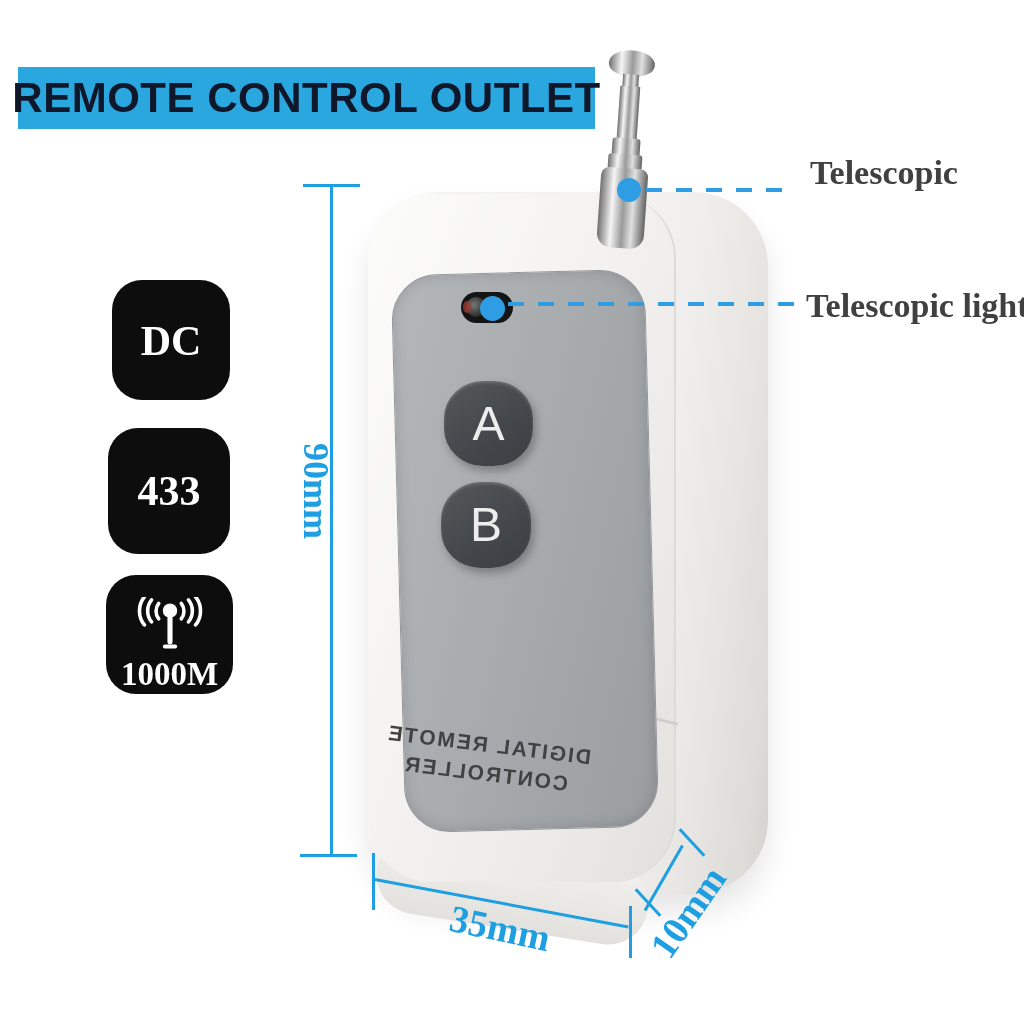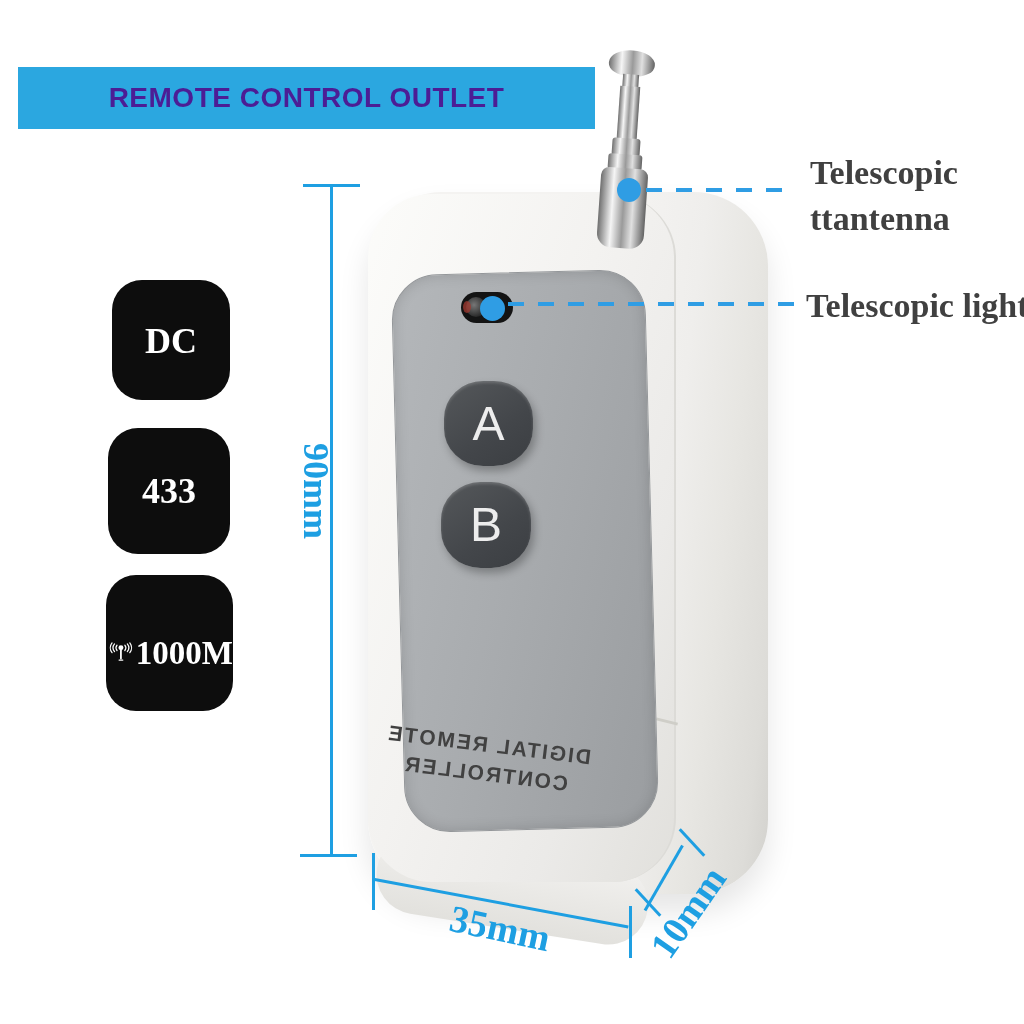--- a/index.html
+++ b/index.html
@@ -3,21 +3,21 @@
 <meta charset="utf-8">
 <style>
   html,body{margin:0;padding:0;background:#ffffff;}
   #stage{position:relative;width:1024px;height:1024px;background:#ffffff;overflow:hidden;
          font-family:"Liberation Sans",sans-serif;}
   .abs{position:absolute;}
 
   
   #banner{left:18px;top:67px;width:577px;height:62px;background:#2ba7e0;
           display:flex;align-items:center;justify-content:center;}
-  #banner span{color:#4c1d95;font-weight:bold;font-size:28px;letter-spacing:.5px;white-space:nowrap;}
+  #banner span{color:#0f172a;font-weight:bold;font-size:42px;letter-spacing:.5px;white-space:nowrap;}
 
   
   #body-base{left:368px;top:192px;width:400px;height:702px;border-radius:74px;
      background:linear-gradient(97deg,#f4f3f1 55%,#efeeec 70%,#e7e6e2 82%,#dddcd8 94%,#d2d1cd 100%);
      box-shadow:0 18px 30px rgba(0,0,0,.10);}
   #body-bumper{left:377px;top:828px;width:274px;height:80px;border-radius:44px;
      background:linear-gradient(180deg,#f2f1ef,#e2e1dd);transform:rotate(9deg);transform-origin:left center;}
   #body-front{left:368px;top:194px;width:306px;height:688px;border-radius:64px;
      background:linear-gradient(110deg,#fcfcfa 0%,#f3f2f0 45%,#ebeae8 75%,#e1e0dc 100%);
      border-right:2px solid #dcdbd7;}
@@ -63,27 +63,27 @@
   #dash-antenna{left:646px;top:188px;width:148px;}
   #dash-indicator{left:508px;top:302px;width:288px;}
   .callout{color:#404040;font-family:"Liberation Serif",serif;font-weight:bold;
      font-size:34px;line-height:46px;white-space:nowrap;}
   #lbl-antenna{left:810px;top:150px;}
   #lbl-indicator{left:806px;top:283px;}
 
   
   .badge{background:#0d0d0d;border-radius:30px;color:#fff;text-align:center;
      font-family:"Liberation Serif",serif;font-weight:bold;}
-  .badge .ln{display:block;font-size:36px;line-height:45px;}
+  .badge .ln{display:block;font-size:42px;line-height:45px;}
   #badge-power{left:112px;top:280px;width:118px;height:120px;padding-top:2px;box-sizing:border-box;
      display:flex;flex-direction:column;justify-content:center;}
   #badge-freq{left:108px;top:428px;width:122px;height:126px;box-sizing:border-box;
      display:flex;flex-direction:column;justify-content:center;}
-  #badge-range{left:106px;top:575px;width:127px;height:136px;box-sizing:border-box;
-     display:flex;flex-direction:row;align-items:center;justify-content:center;padding-top:20px;}
+  #badge-range{left:106px;top:575px;width:127px;height:119px;box-sizing:border-box;
+     display:flex;flex-direction:column;align-items:center;justify-content:center;padding-top:20px;}
   #badge-range .ln{font-size:33px;line-height:38px;}
 
   
   .dim{background:#1e9fe2;}
   .dim-txt{color:#1e9fe2;font-family:"Liberation Serif",serif;font-weight:bold;
      font-size:36px;white-space:nowrap;}
   #dim-h-line{left:330px;top:186px;width:3px;height:670px;}
   #dim-h-cap-top{left:303px;top:184px;width:57px;height:3px;}
   #dim-h-cap-bot{left:300px;top:854px;width:57px;height:3px;}
   #dim-h-txt{left:316px;top:491px;transform:translate(-50%,-50%) rotate(90deg);}
@@ -135,21 +135,20 @@
 
   <div class="abs" id="print">
     <div>DIGITAL REMOTE</div>
     <div>CONTROLLER</div>
   </div>
 
   <div class="abs dot" id="dot-antenna"></div>
   <div class="abs dash" id="dash-antenna"></div>
   <div class="abs callout" id="lbl-antenna">
     <div>Telescopic</div>
-    <div>ttantenna</div>
   </div>
 
   <div class="abs dot" id="dot-indicator"></div>
   <div class="abs dash" id="dash-indicator"></div>
   <div class="abs callout" id="lbl-indicator">Telescopic light</div>
 
   <div class="abs badge" id="badge-power">
     <span class="ln">DC</span>
   </div>
   <div class="abs badge" id="badge-freq">

